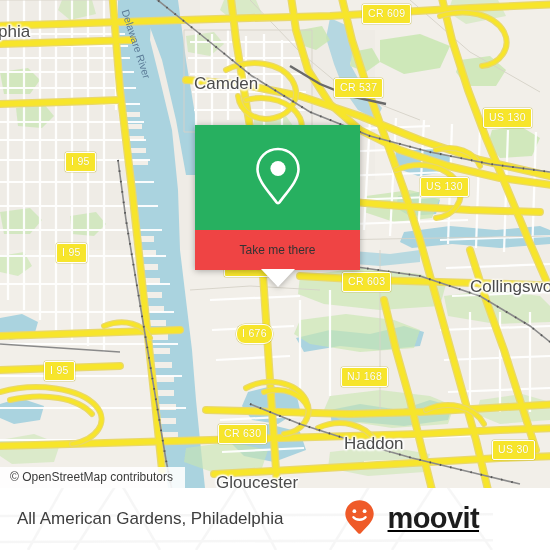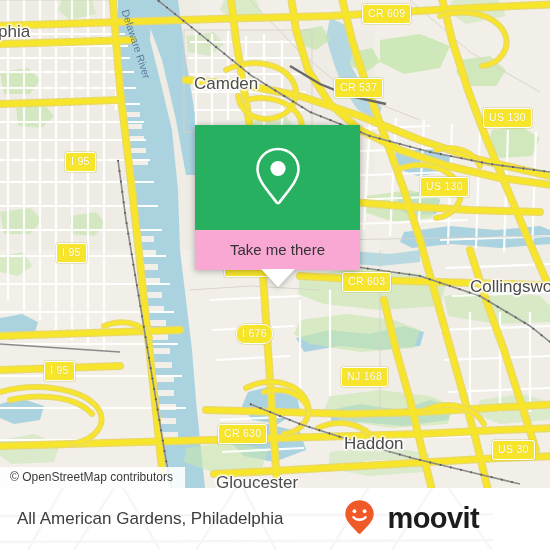--- a/index.html
+++ b/index.html
@@ -107,26 +107,26 @@
     height: 105px;
     position: relative;
   }
   #pin-icon {
     position: absolute;
     left: 50%;
     top: 50%;
     transform: translate(-50%, -50%);
   }
   #card-label {
-    background: #f9a8d4;
+    background: #ef4444;
     height: 40px;
     line-height: 40px;
     text-align: center;
     color: #333333;
-    font-size: 15px;
+    font-size: 12px;
     font-family: "Liberation Sans", sans-serif;
   }
   #card-tail {
     position: absolute;
     left: 50%;
     transform: translateX(-50%);
     bottom: -17px;
     width: 0;
     height: 0;
     border-left: 17px solid transparent;
@@ -161,20 +161,21 @@
     white-space: nowrap;
   }
   #brand {
     position: absolute;
     right: 14px;
     top: 50%;
     transform: translateY(-50%);
     display: flex;
     align-items: center;
     gap: 13px;
+    text-decoration: underline;
   }
   #brand-name {
     font-size: 29px;
     font-weight: bold;
     color: #1c1c1c;
     letter-spacing: -0.6px;
     font-family: "Liberation Sans", sans-serif;
     line-height: 1;
     padding-bottom: 2px;
   }

